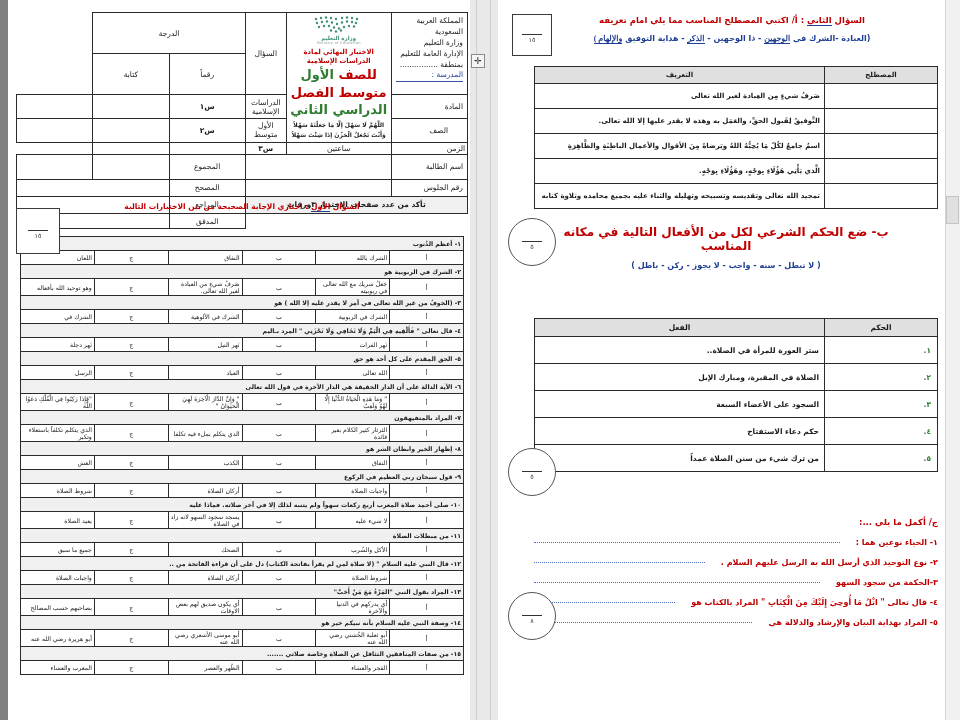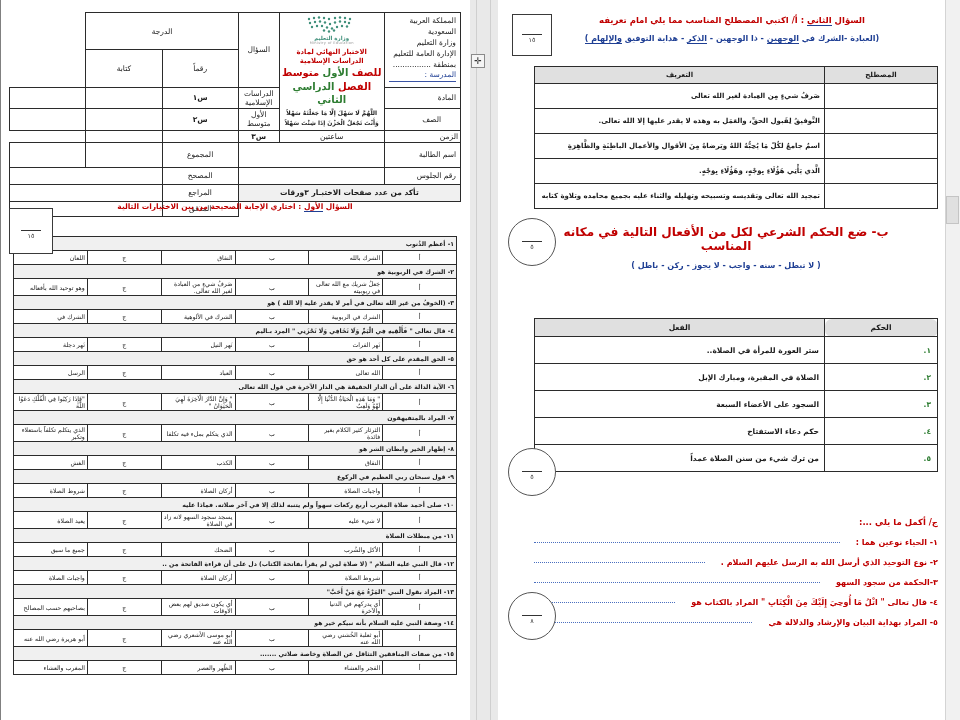--- a/index.html
+++ b/index.html
@@ -6,21 +6,21 @@
   body{
     width:960px;height:720px;overflow:hidden;
     background:#808080;
     font-family:"DejaVu Sans","Liberation Sans",sans-serif;
     font-size:7px;
   }
   .workspace{position:relative;width:960px;height:720px;background:#808080;}
 
   
   .page{position:absolute;top:0;background:#ffffff;height:720px;box-sizing:border-box;}
-  .page-left{left:1px;width:470px;border-right:1px solid #bfbfbf;}
+  .page-left{left:8px;width:470px;border-right:1px solid #bfbfbf;}
   .gutter{position:absolute;left:470px;top:0;width:28px;height:720px;background:#e9e9e9;}
   .gutter .g1{position:absolute;left:6px;top:0;width:1px;height:720px;background:#cfcfcf;}
   .gutter .g2{position:absolute;left:20px;top:0;width:1px;height:720px;background:#cfcfcf;}
   .page-right{left:498px;width:448px;}
 
   
   table{border-collapse:collapse;width:100%;}
   td,th{border:1px solid #2b2b2b;padding:1px 2px;vertical-align:middle;}
 
   
@@ -30,21 +30,21 @@
   .cell-country{height:62px;vertical-align:top;text-align:right;line-height:1.45;padding:3px 4px;}
   .cell-country .ul{border-bottom:1px solid #3a53a4;color:#1f3f94;}
   .cell-logo{width:100px;vertical-align:top;text-align:center;padding:2px;}
   .cell-q{width:36px;text-align:center;}
   .cell-grade{text-align:center;}
 
   .logo-wrap{display:block;margin:1px auto 0;}
   .logo-txt{color:#3f8f7a;font-size:5.5px;font-weight:bold;margin-top:1px;letter-spacing:.2px;}
   .logo-sub{color:#9a9a9a;font-size:3.6px;letter-spacing:.3px;}
   .exam-title{color:#c00000;font-weight:bold;font-size:6.8px;line-height:1.35;margin-top:3px;}
-  .grade-line{font-size:10px;line-height:1.35;font-weight:bold;}
+  .grade-line{font-size:13px;line-height:1.35;font-weight:bold;}
   .g-red{color:#c00000;}
   .g-green{color:#2e7d32;}
   .dua{color:#1a1a1a;font-size:6px;line-height:1.4;margin-top:2px;font-weight:bold;}
 
   .red-q{color:#c00000;font-weight:bold;}
   .pagecount{background:#f0f0f0;text-align:center;color:#d99a2b;font-weight:bold;font-size:8px;letter-spacing:.5px;}
 
   
   .instr{position:absolute;left:8px;top:202px;width:452px;text-align:center;
          color:#c00000;font-weight:bold;font-size:7.5px;}
@@ -64,21 +64,21 @@
   .mcq td{font-size:6.2px;color:#1a1a1a;padding:1px 2px;height:11px;}
   .stem{background:#f0f0f0;color:#c00000;font-weight:bold;text-align:right;padding-right:3px;font-size:6.4px;}
   .opt{text-align:right;}
   .lbl{width:12px;text-align:center;font-size:6px;color:#222;}
 
   
   .r-head{position:absolute;right:16px;top:14px;width:396px;text-align:center;}
   .r-title{color:#c00000;font-weight:bold;font-size:8.5px;line-height:1.6;}
   .r-title .u{border-bottom:1px solid #1f3f94;}
   .r-choices{color:#1f3f94;font-weight:bold;font-size:8px;margin-top:5px;line-height:1.6;}
-  .r-choices .u{border-bottom:1px solid #1f3f94;}
+  .r-choices .u{border-bottom:1px solid #1f3f94;font-family:Liberation Serif, serif;}
 
   .sq-box{position:absolute;left:14px;top:14px;width:38px;height:40px;border:1px solid #3a3a3a;background:#fff;
           display:flex;align-items:center;justify-content:center;}
 
   .tbl1{position:absolute;right:8px;top:66px;width:404px;}
   .tbl1 table{table-layout:fixed;}
   .tbl1 th{background:#e0e0e0;font-size:7px;font-weight:bold;color:#1a1a1a;height:14px;text-align:center;}
   .tbl1 td{font-size:7px;height:20px;text-align:right;padding:2px 4px;color:#1a1a1a;font-weight:bold;}
   .tbl1 td.blank{width:100px;}
 
@@ -476,21 +476,21 @@
 
     <div class="secB">
       <div class="hd">ب- ضع الحكم الشرعي لكل من الأفعال التالية في مكانه المناسب</div>
       <div class="words">( لا تبطل - سنه -  واجب  -  لا يجوز  -  ركن  - باطل  )</div>
     </div>
 
     <div class="tbl2">
       <table id="rulings-table">
           <tbody>
             <tr>
-              <th style="width: 108px; border-radius: 7px;">الحكم</th>
+              <th style="width: 108px;">الحكم</th>
               <th>الفعل</th>
             </tr>
             <tr>
               <td class="num">١.</td>
               <td>ستر العورة للمرأة في الصلاة..</td>
             </tr>
             <tr>
               <td class="num">٢.</td>
               <td>الصلاة في المقبرة، ومبارك الإبل</td>
             </tr>

